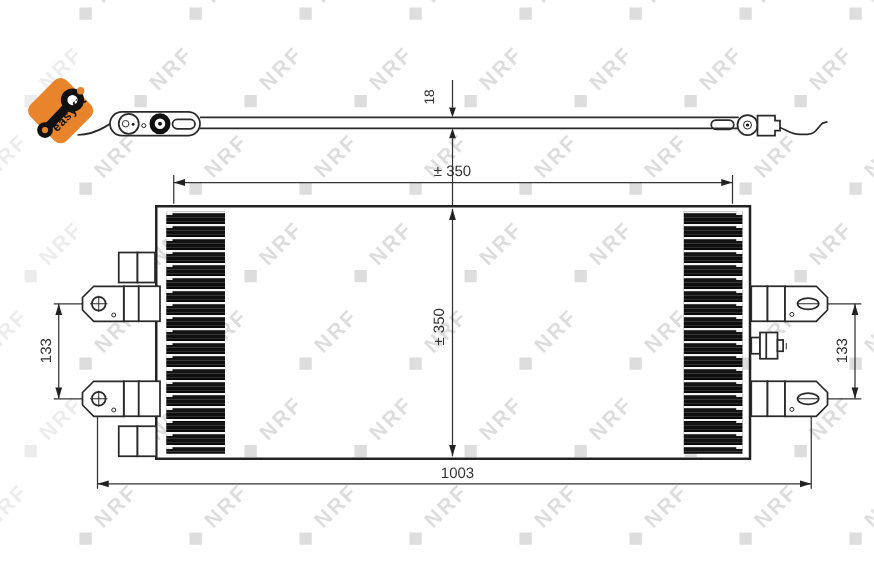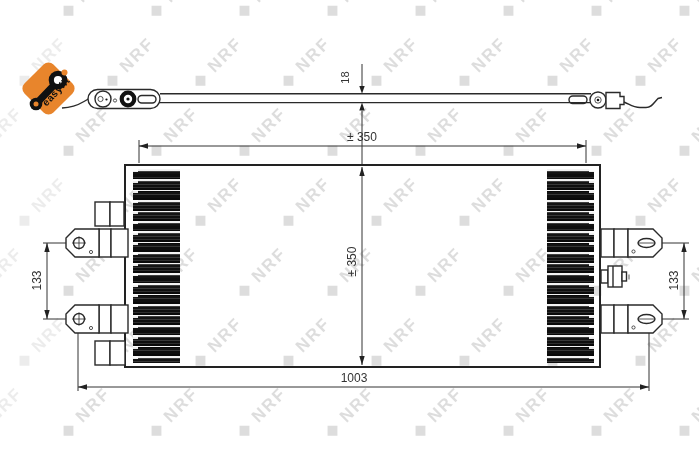--- a/index.html
+++ b/index.html
@@ -42,21 +42,21 @@
   .arrow{fill:#222;stroke:none;}
   .fillb{fill:#111;stroke:none;}
   .ring{stroke:#111;fill:none;}
   
   .lbl{position:absolute;z-index:3;font-size:12px;color:#333;text-align:center;line-height:13px;}
   .rot{transform:rotate(-90deg);transform-origin:center;}
   .note{position:absolute;z-index:3;color:#222;text-align:left;}
   .note-inlet{left:48px;top:166px;width:64px;font-size:11px;line-height:13px;}
   .note-valve{left:530px;top:267px;width:74px;font-size:9px;line-height:10.5px;font-weight:700;}
   .d790{left:331px;top:131px;width:62px;}
-  .d1003{left:324px;top:372px;width:60px;}
+  .d1003{left:336px;top:372px;width:60px;}
   .d350{left:326px;top:255px;width:52px;}
   .d133L{left:11px;top:274px;width:52px;}
   .d133R{left:648px;top:274px;width:52px;}
   .d18{left:326px;top:71px;width:38px;font-size:11px;}
   
   .badge{
     position:absolute;left:28px;top:68px;width:41px;height:41px;z-index:3;
     background:#e8852c;border-radius:7px;transform:rotate(45deg);
   }
   .badge-label{

